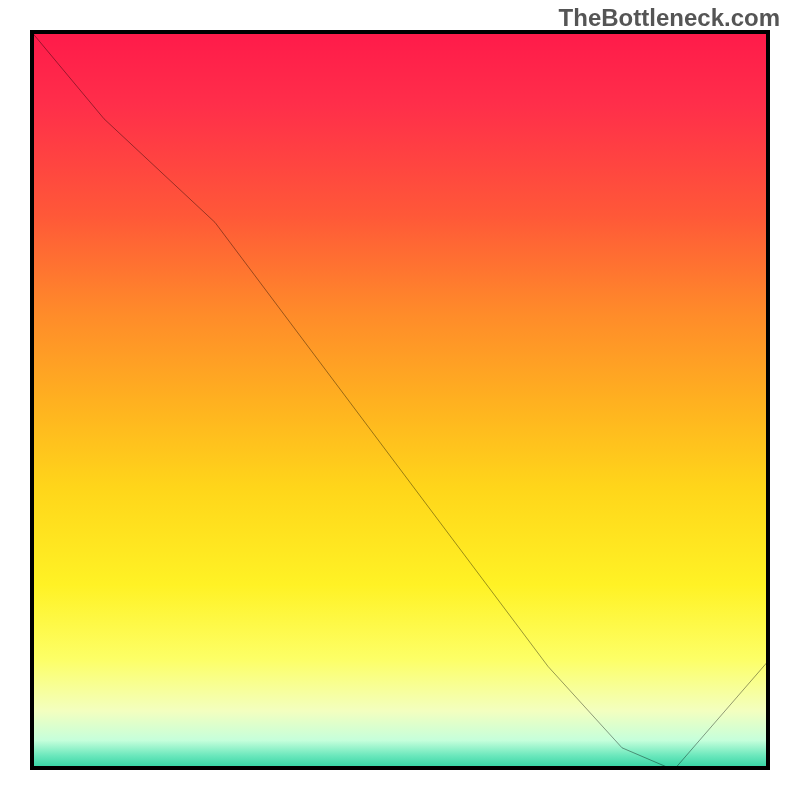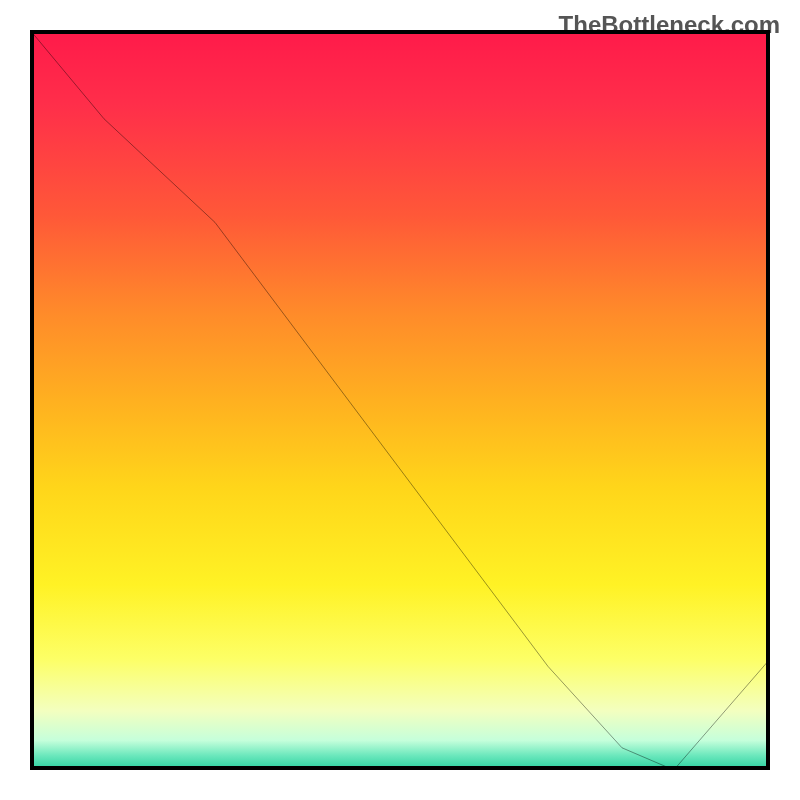--- a/index.html
+++ b/index.html
@@ -11,21 +11,20 @@
     position: relative;
     overflow: hidden;
   }
   .watermark {
     position: absolute;
     top: 4px;
     right: 20px;
     font-size: 24px;
     font-weight: bold;
     color: #555;
-    margin-top: 7px;
   }
   .plot {
     position: absolute;
     left: 30px;
     top: 30px;
     width: 740px;
     height: 740px;
   }
   .plot-bg {
     position: absolute;

